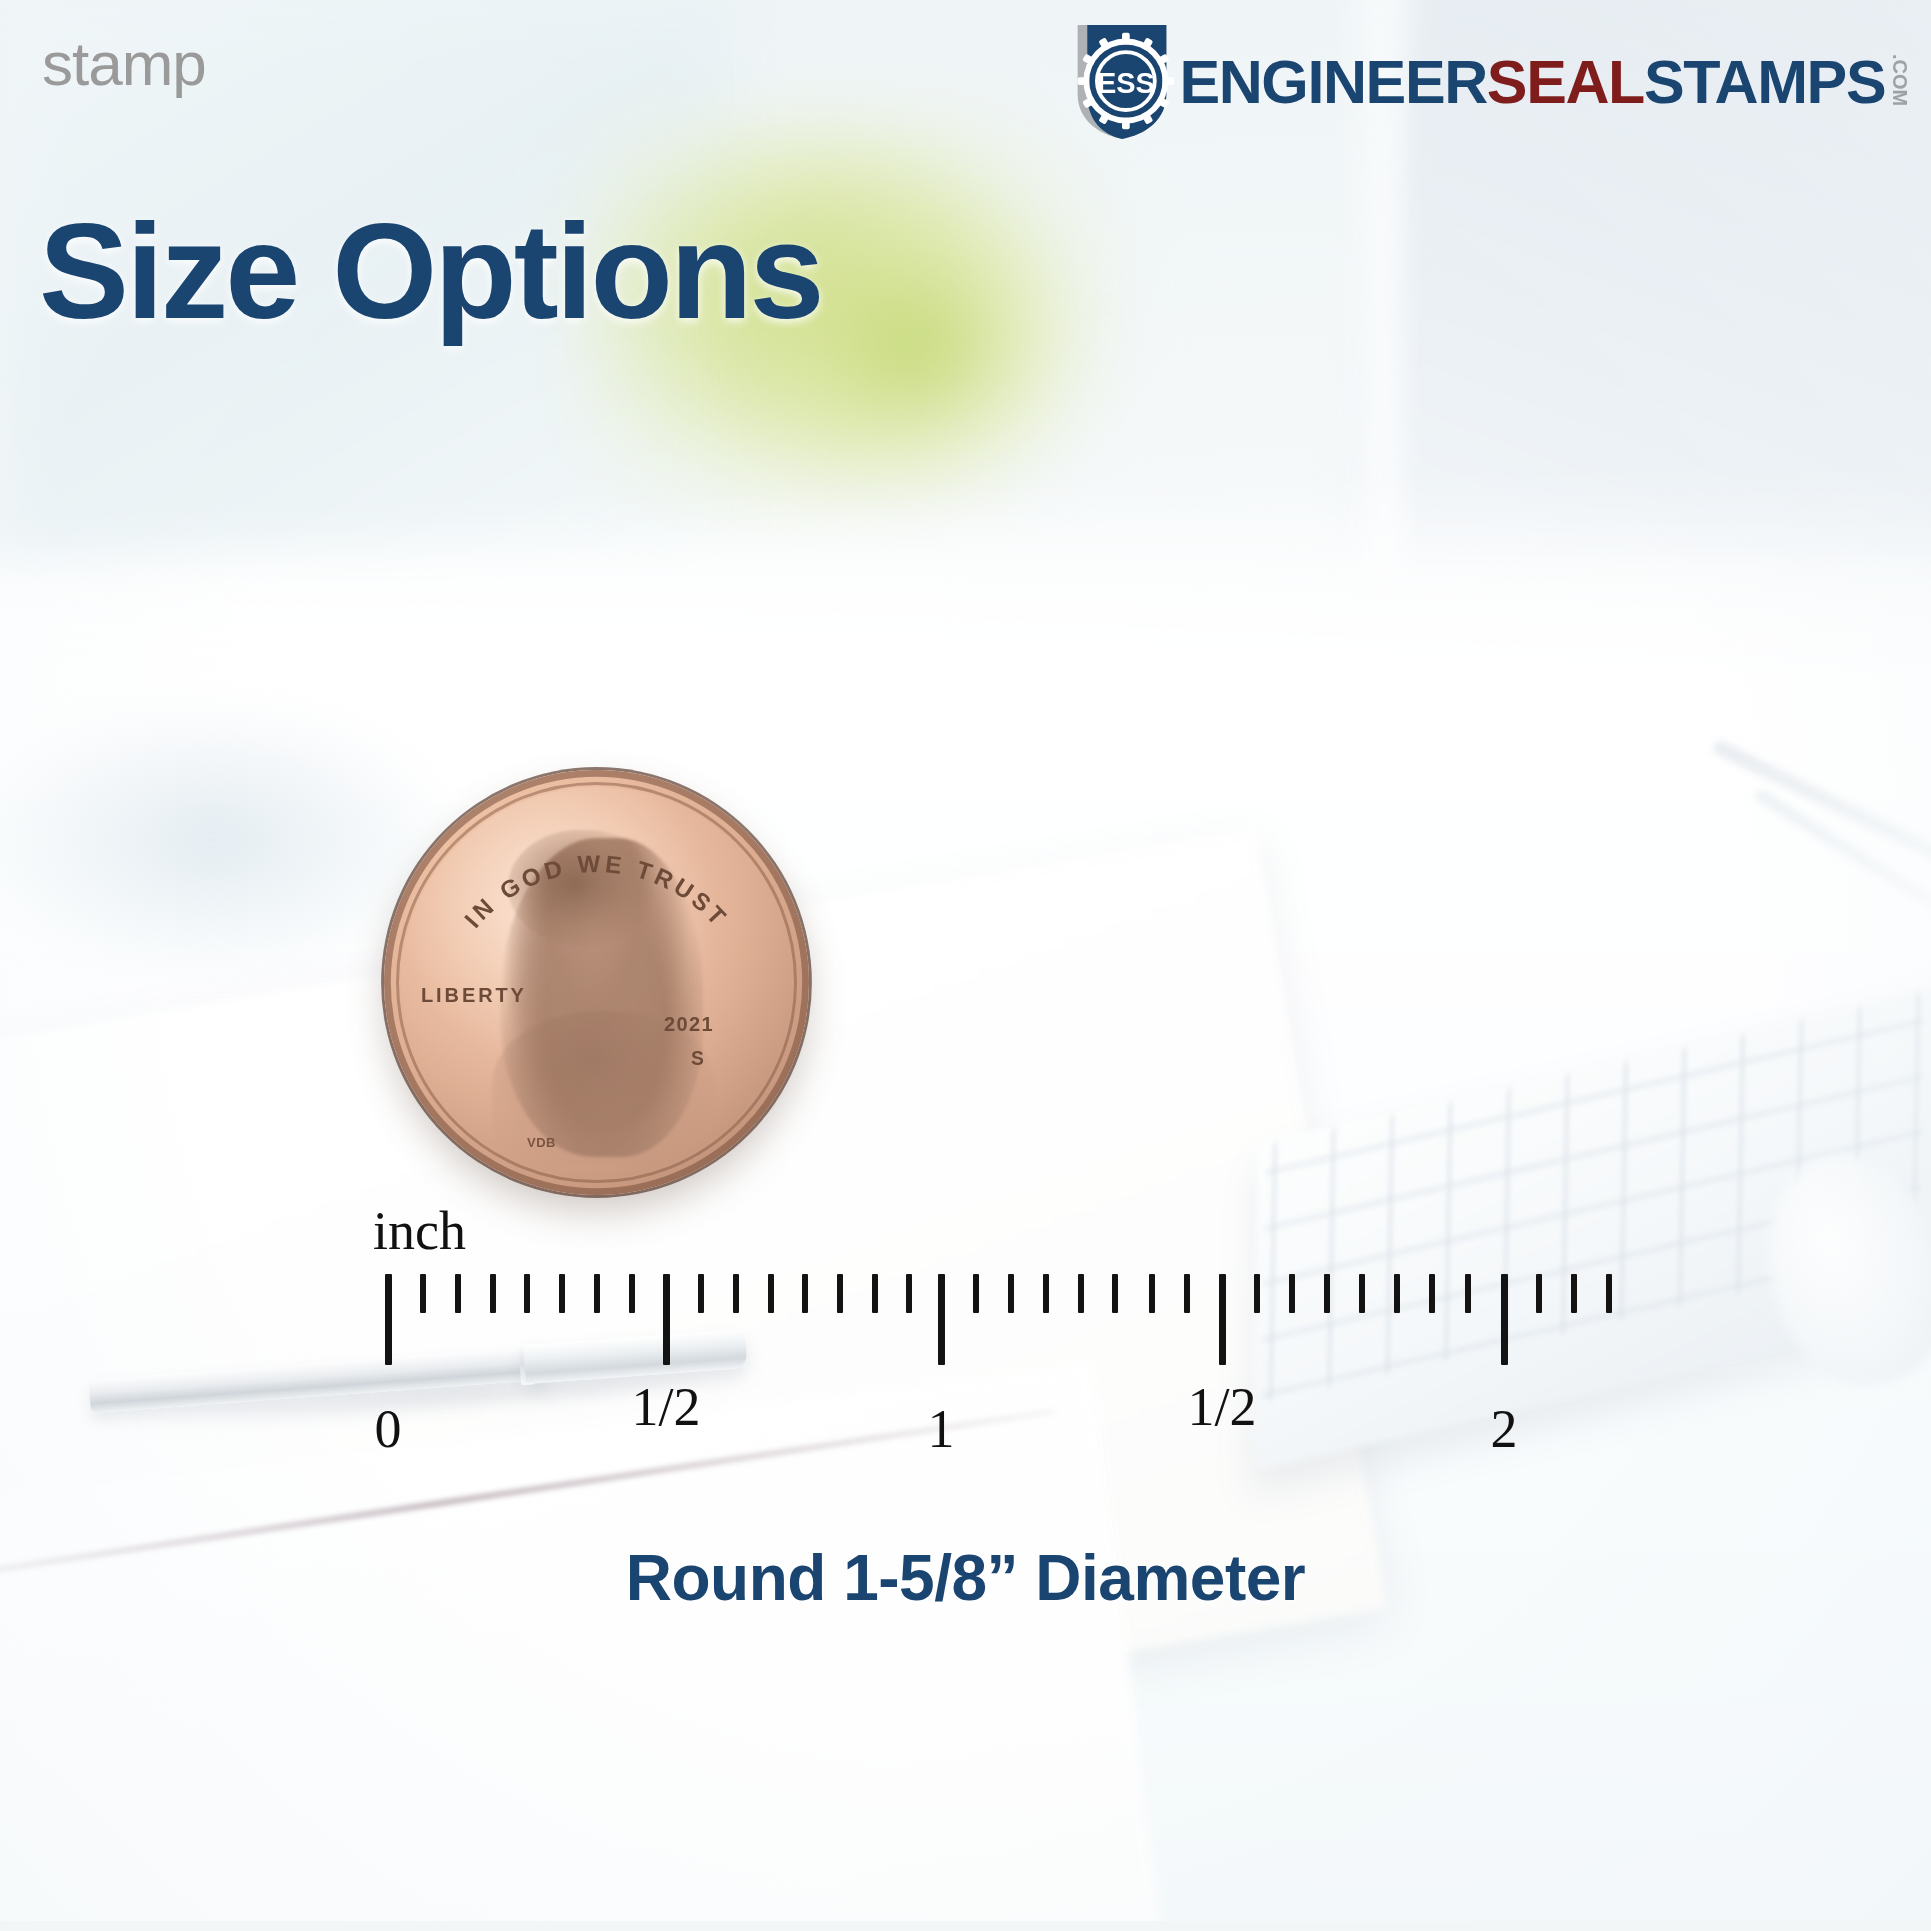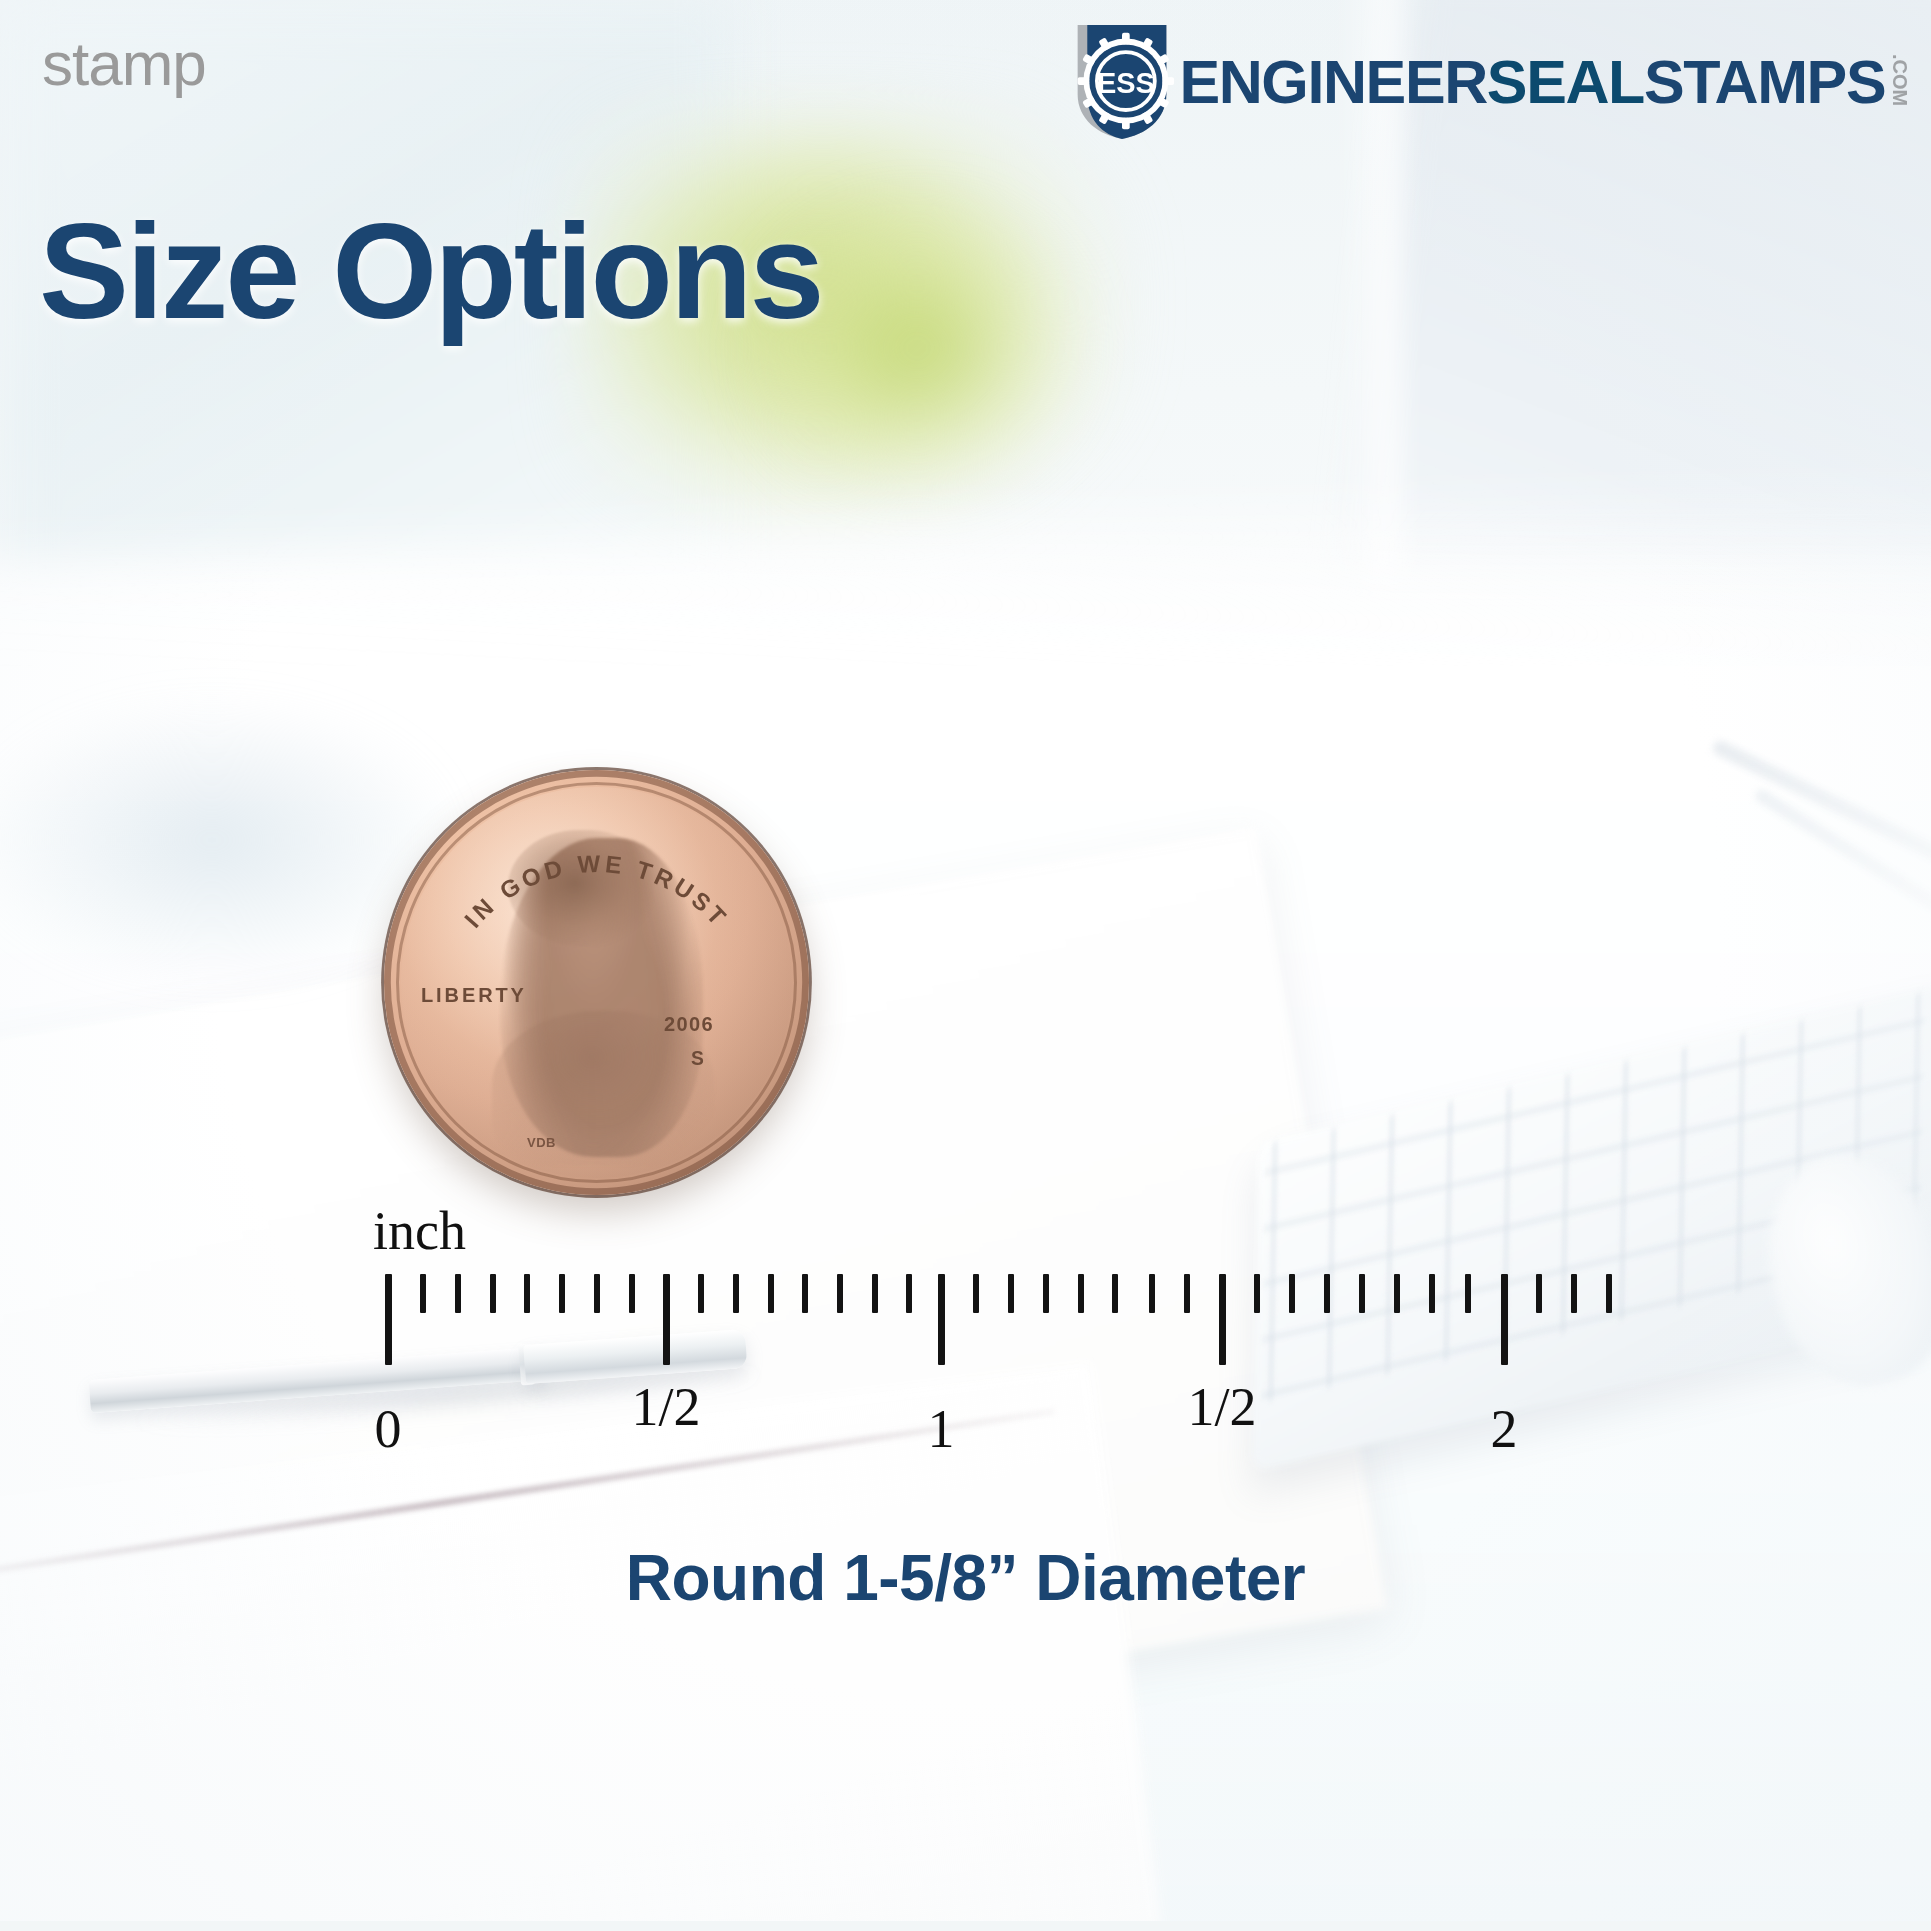--- a/index.html
+++ b/index.html
@@ -94,21 +94,21 @@
   .title{position:absolute;left:39px;top:114px;font-size:135px;line-height:1;
     color:#1b4571;font-weight:700;letter-spacing:-2.9px;
     text-shadow:0 2.9px 9.7px rgba(255,255,255,.9);}
 
   
   .logo{position:absolute;right:21px;top:23px;display:flex;align-items:center;gap:0;}
   .logo-badge{position:relative;width:108px;height:118px;flex:0 0 auto;}
   .logo-wordmark{font-size:61px;font-weight:700;letter-spacing:-1.4px;
     display:flex;align-items:flex-start;line-height:1;margin-left:3.9px;}
   .w-navy{color:#1b4571;}
-  .w-grey{color:#0c4a6e;}
+  .w-grey{color:#7f1d1d;}
   .w-dot{color:#9fa2a5;font-size:20px;font-weight:700;letter-spacing:0;
     writing-mode:vertical-rl;text-orientation:mixed;margin-left:4.8px;align-self:flex-start;
     transform:translateY(1.9px);}
 
   
   .size-circle{position:absolute;left:686px;top:263px;width:898px;height:898px;}
   .size-circle-fill{position:absolute;inset:0;border-radius:50%;background:#b2b2b2;}
   .size-circle-label{position:absolute;left:0;right:0;top:560px;text-align:center;
     color:#1b4571;font-weight:700;font-size:62px;line-height:1.12;letter-spacing:-0.5px;}
 
@@ -239,21 +239,21 @@
     <div class="penny-coat"></div>
     <svg style="position:absolute;inset:0" width="425" height="425" viewBox="0 0 440 440" aria-hidden="true">
       <defs>
           <path id="arcTop" d="M 62 232 A 162 162 0 0 1 378 232" fill="none"></path>
         </defs>
       <text font-family="Liberation Sans, sans-serif" font-size="25" font-weight="700" fill="#6d4b38" letter-spacing="4">
         <textPath href="#arcTop" startOffset="50%" text-anchor="middle">IN GOD WE TRUST</textPath>
       </text>
     </svg>
     <div class="penny-txt pt-liberty">LIBERTY</div>
-    <div class="penny-txt pt-year">2006</div>
+    <div class="penny-txt pt-year">2021</div>
     <div class="penny-txt pt-mint">S</div>
     <div class="penny-txt pt-ini">VDB</div>
   </div>
 
   <div class="ruler">
     <div class="inch-word">inch</div>
     <div id="ruler-ticks">
         <div class="tick" style="left: 420px; top: 1274px; height: 39px;"></div>
         <div class="tick" style="left: 455px; top: 1274px; height: 39px;"></div>
         <div class="tick" style="left: 490px; top: 1274px; height: 39px;"></div>

